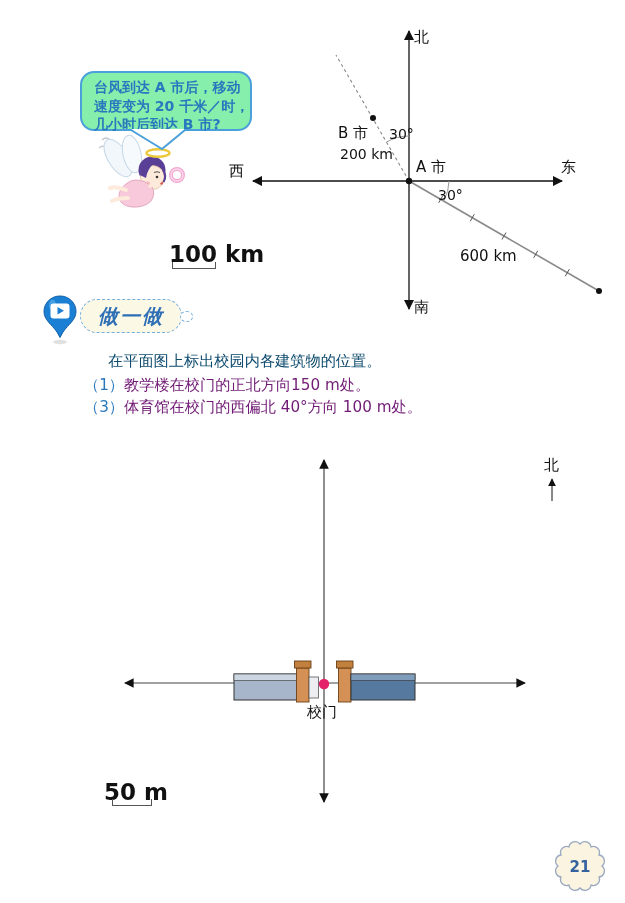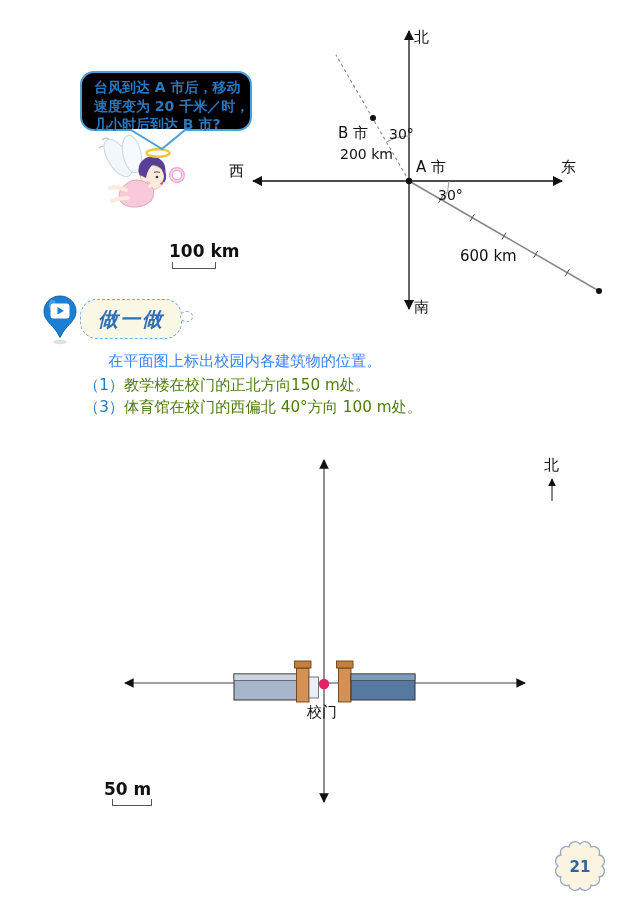--- a/index.html
+++ b/index.html
@@ -3,60 +3,60 @@
 <meta charset="utf-8">
 <style>
   html,body{margin:0;padding:0;background:#ffffff;}
   .page{
     position:relative;width:625px;height:903px;background:#ffffff;overflow:hidden;
     font-family:"DejaVu Sans","Liberation Sans",sans-serif;color:#1c1c1c;
   }
   
   .speech-bubble{
     position:absolute;left:80px;top:71px;width:172px;height:60px;
-    background:#000000;border:2px solid #4aa0d8;border-radius:14px;
+    background:#86efac;border:2px solid #4aa0d8;border-radius:14px;
     padding:5px 0 0 12px;box-sizing:border-box;z-index:2;
   }
   .speech-bubble .line{
     font-size:14px;line-height:18.5px;color:#2878be;font-weight:600;
     white-space:nowrap;
   }
   .bubble-tail{position:absolute;left:128px;top:129px;z-index:3;}
   
   .fairy{position:absolute;left:88px;top:128px;z-index:1;}
   
   .svg-abs{position:absolute;}
   svg text{font-family:"DejaVu Sans","Liberation Sans",sans-serif;}
   .axis-label{font-size:15px;fill:#111;}
   .city-label{font-size:15px;fill:#111;}
   .num-label{font-size:14px;fill:#111;}
   .dist-label{font-size:15px;fill:#111;}
   
-  .scale-text{position:absolute;font-size:17px;font-weight:600;color:#111;}
+  .scale-text{position:absolute;font-size:23px;font-weight:600;color:#111;}
   .scale-bracket{position:absolute;height:6px;border-left:1.5px solid #555;
     border-right:1.5px solid #555;border-bottom:1.5px solid #555;}
   
   .pin-icon{position:absolute;left:42px;top:294px;}
   .do-title-bubble{
-    position:absolute;left:80px;top:299px;width:102px;height:40px;
+    position:absolute;left:80px;top:299px;width:102px;height:34px;
     background:#fcf8e6;border:1.6px dashed #72aede;border-radius:17px;
     display:flex;align-items:center;justify-content:center;box-sizing:border-box;
   }
   .do-title-bubble span{
     font-size:20px;font-weight:bold;font-style:italic;color:#2f6fb5;letter-spacing:2px;
   }
   .do-title-tail{
     position:absolute;left:180px;top:311px;width:13px;height:11px;background:#fff;
     border:1.5px dashed #72aede;border-radius:50%;box-sizing:border-box;
   }
-  .instruction{position:absolute;left:108px;top:351px;font-size:15.2px;color:#3b82f6;}
+  .instruction{position:absolute;left:108px;top:351px;font-size:15.2px;color:#0c4a6e;}
   .items{position:absolute;left:84px;top:374px;}
   .item{font-size:15.2px;line-height:22px;white-space:nowrap;}
   .item .num{color:#2878be;}
-  .item .txt{color:#4d7c0f;text-align:right;}
+  .item .txt{color:#701a75;text-align:right;}
   
   .page-badge{position:absolute;left:550px;top:836px;}
 </style>
 </head>
 <body>
 
 <div class="page">
 
   <div class="speech-bubble">
     <div class="line">台风到达 A 市后，移动</div>

